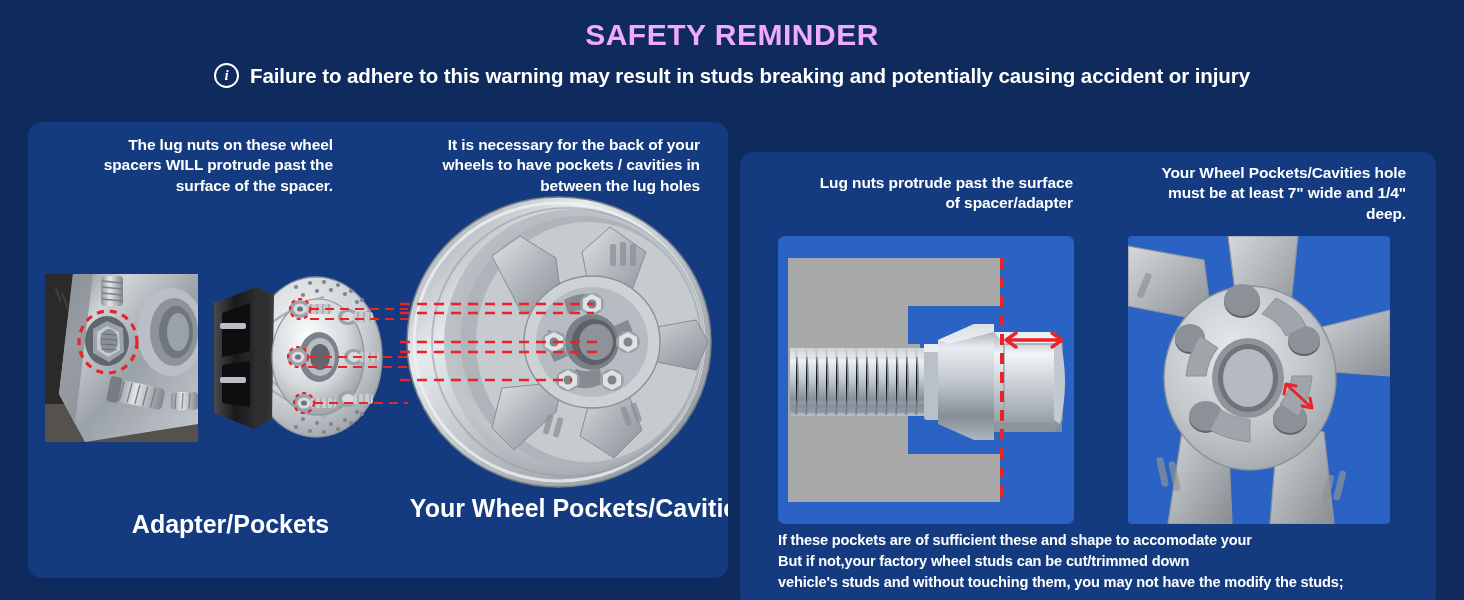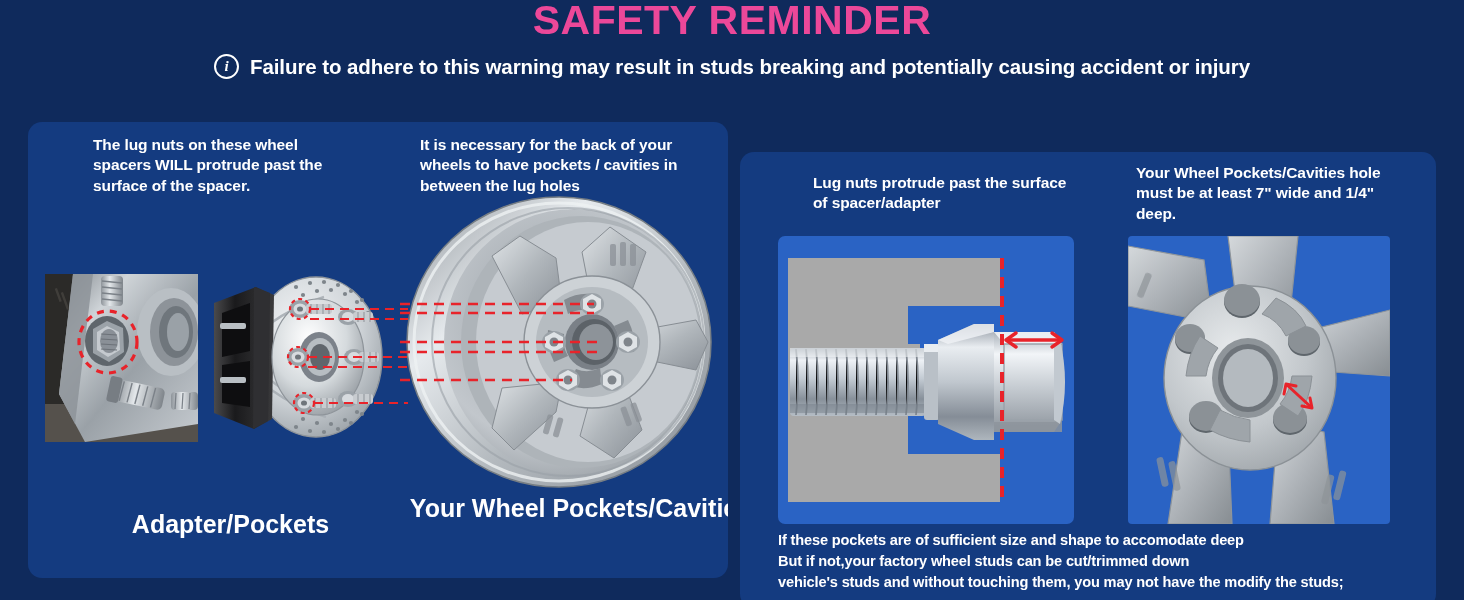--- a/index.html
+++ b/index.html
@@ -8,25 +8,26 @@
     background:#0f2a5c;
     font-family:"Liberation Sans", sans-serif;
     color:#ffffff;
     position:relative;
   }
 
   
   #header { width:1464px; height:118px; position:relative; }
   #title {
     text-align:center;
-    font-size:41px;
+    font-size:30px;
     font-weight:bold;
     letter-spacing:.5px;
     line-height:1;
-    color:#ec4899;
+    padding-top:20px;
+    color:#f0abfc;
   }
   #subtitle-row {
     display:flex; align-items:center; justify-content:center;
     gap:11px; margin-top:13px;
   }
   #info-icon {
     width:25px; height:25px; border:2px solid #fff; border-radius:50%;
     display:flex; align-items:center; justify-content:center;
     font-style:italic; font-weight:bold; font-size:15px; line-height:1;
     font-family:"Liberation Serif", serif;
@@ -39,21 +40,21 @@
   .panel {
     position:absolute; top:0; height:456px;
     background:#143b80; border-radius:14px; overflow:hidden;
   }
   #panel-left  { left:28px;  width:700px; }
   #panel-right { left:740px; width:696px;margin-top:30px; }
 
   .col-head {
     position:absolute;
     font-size:15.5px; font-weight:bold; line-height:1.32;
-    letter-spacing:-.1px; color:#ffffff;
+    letter-spacing:-.1px; color:#ffffff;text-align:right;
   }
 
   
   #lh1 { left:65px;  top:13px;  width:240px; }
   #lh2 { left:392px; top:13px;  width:280px; }
   
   #rh1 { left:73px;  top:21px;  width:260px; }
   #rh2 { left:396px; top:11px;  width:270px; }
 
   .big-caption {
@@ -580,18 +581,18 @@
 
         <g stroke="#e8232a" stroke-width="3" fill="none">
           <line x1="158" y1="148" x2="184" y2="172"></line>
           <polyline points="156,158 158,148 168,150" stroke-linecap="round" stroke-linejoin="round"></polyline>
           <polyline points="174,170 184,172 182,162" stroke-linecap="round" stroke-linejoin="round"></polyline>
         </g>
       </svg>
     </div>
 
     <div id="right-footer">
-      <div>If these pockets are of sufficient size and shape to accomodate deep</div>
+      <div>If these pockets are of sufficient these and shape to accomodate your</div>
       <div>But if not,your factory wheel studs can be cut/trimmed down</div>
       <div>vehicle's studs and without touching them, you may not have the modify the studs;</div>
     </div>
   </div>
 </div>
 
 </body></html>

